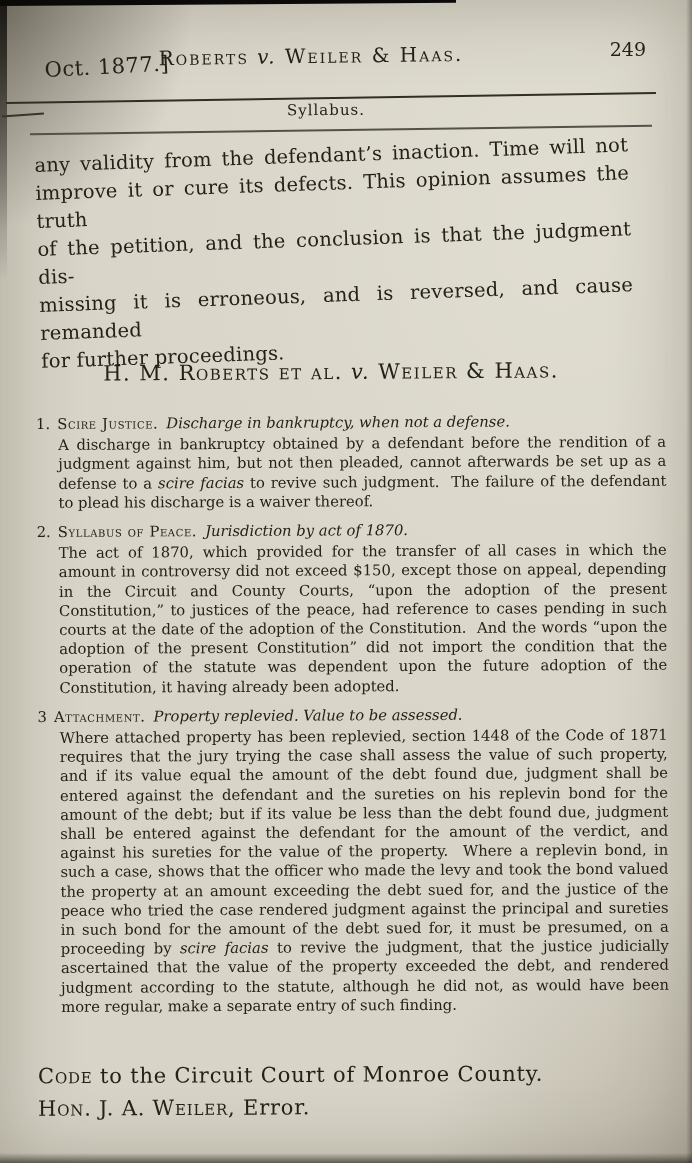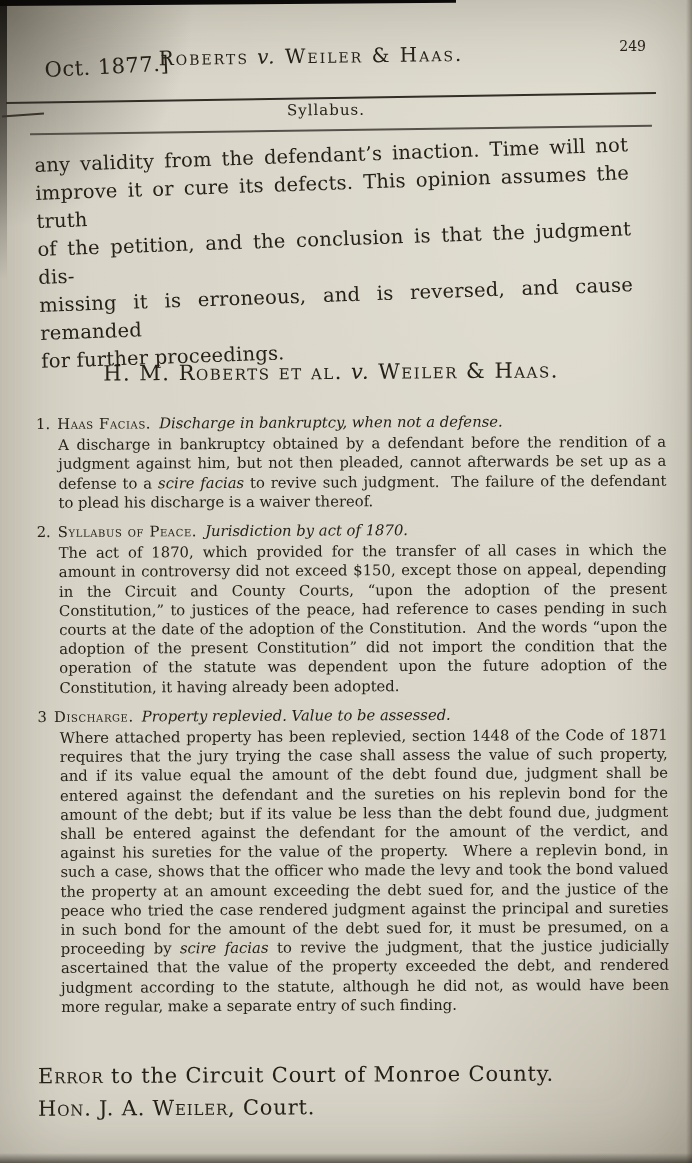--- a/index.html
+++ b/index.html
@@ -25,21 +25,21 @@
   .edge-top    { position:absolute; top:0; left:-4px; width:460px; height:6px; background:#0c0a08; transform:rotate(-0.4deg); transform-origin:left top; }
   .edge-left   { position:absolute; top:0; left:0; width:7px; height:280px; background:linear-gradient(to bottom, rgba(12,10,7,.85), transparent); }
   .edge-right  { position:absolute; top:0; right:0; width:6px; height:100%; background:linear-gradient(to left, rgba(40,35,26,.35), transparent); }
   .edge-bottom { position:absolute; bottom:0; left:0; right:0; height:10px; background:linear-gradient(to top, rgba(28,24,18,.6), transparent); }
 
   .sc { font-variant: small-caps; }
   .i  { font-style: italic; }
 
   .hdr-date  { position:absolute; left:44px; top:58px; font-size:21px; transform:rotate(-3deg); transform-origin:left top; letter-spacing:0.5px; }
   .hdr-title { position:absolute; left:60px; right:130px; top:44px; text-align:center; font-size:20px; letter-spacing:2px; transform:rotate(-0.8deg); }
-  .hdr-page  { position:absolute; right:46px; top:38px; font-size:14px; }
+  .hdr-page  { position:absolute; right:46px; top:38px; font-size:19px; }
 
   .rule1 { position:absolute; left:6px;  top:97px;  width:650px; height:2px;   background:#322d26; transform:rotate(-0.9deg); }
   .dash  { position:absolute; left:2px;  top:114px; width:42px;  height:2px;   background:#3a342c; transform:rotate(-4deg); }
   .section-label { position:absolute; left:0; right:40px; top:101px; text-align:center; font-size:15px; letter-spacing:1px; transform:rotate(-0.5deg); }
   .rule2 { position:absolute; left:30px; top:129px; width:622px; height:1.5px; background:#55504a; transform:rotate(-0.8deg); }
 
   .cont { position:absolute; left:34px; top:152px; width:594px; transform:rotate(-2deg); transform-origin:left top; }
   .cont-line { font-size:19.5px; line-height:28px; text-align:justify; text-align-last:justify; letter-spacing:0.2px; }
   .cont-line.last { text-align-last:left; }
 
@@ -82,37 +82,37 @@
     <div class="cont-line">missing it is erroneous, and is reversed, and cause remanded</div>
     <div class="cont-line last">for further proceedings.</div>
   </div>
 
   <div class="case-title"><span class="sc">H. M. Roberts et al. </span><span class="i">v. </span><span class="sc">Weiler &amp; Haas.</span></div>
 
   <div class="headnotes">
 
     <div class="headnote">
       <div class="hn-label">
-        <span class="hn-num">1.</span><span class="hn-topic">Haas Facias.</span><span class="hn-sub">Discharge in bankruptcy, when not a defense.</span>
+        <span class="hn-num">1.</span><span class="hn-topic">Scire Justice.</span><span class="hn-sub">Discharge in bankruptcy, when not a defense.</span>
       </div>
       <div class="hn-body"><span>A discharge in bankruptcy obtained by a defendant before the rendition of a judgment against him, but not then pleaded, cannot afterwards be set up as a defense to a </span><span class="i">scire facias</span><span> to revive such judgment.  The failure of the defendant to plead his discharge is a waiver thereof.</span></div>
     </div>
 
     <div class="headnote">
       <div class="hn-label">
         <span class="hn-num">2.</span><span class="hn-topic">Syllabus of Peace.</span><span class="hn-sub">Jurisdiction by act of 1870.</span>
       </div>
       <div class="hn-body"><span>The act of 1870, which provided for the transfer of all cases in which the amount in controversy did not exceed $150, except those on appeal, depending in the Circuit and County Courts, “upon the adoption of the present Constitution,” to justices of the peace, had reference to cases pending in such courts at the date of the adoption of the Constitution.  And the words “upon the adoption of the present Constitution” did not import the condition that the operation of the statute was dependent upon the future adoption of the Constitution, it having already been adopted.</span></div>
     </div>
 
     <div class="headnote">
       <div class="hn-label">
-        <span class="hn-num">3</span><span class="hn-topic">Discharge.</span><span class="hn-sub">Property replevied.  Value to be assessed.</span>
+        <span class="hn-num">3</span><span class="hn-topic">Attachment.</span><span class="hn-sub">Property replevied.  Value to be assessed.</span>
       </div>
       <div class="hn-body"><span>Where attached property has been replevied, section 1448 of the Code of 1871 requires that the jury trying the case shall assess the value of such property, and if its value equal the amount of the debt found due, judgment shall be entered against the defendant and the sureties on his replevin bond for the amount of the debt; but if its value be less than the debt found due, judgment shall be entered against the defendant for the amount of the verdict, and against his sureties for the value of the property.  Where a replevin bond, in such a case, shows that the officer who made the levy and took the bond valued the property at an amount exceeding the debt sued for, and the justice of the peace who tried the case rendered judgment against the principal and sureties in such bond for the amount of the debt sued for, it must be presumed, on a proceeding by </span><span class="i">scire facias</span><span> to revive the judgment, that the justice judicially ascertained that the value of the property exceeded the debt, and rendered judgment according to the statute, although he did not, as would have been more regular, make a separate entry of such finding.</span></div>
     </div>
 
   </div>
 
-  <div class="footer-line1"><span class="sc">Error</span><span> to the Circuit Court of Monroe County.</span></div>
-  <div class="footer-line2"><span class="sc">Hon. J. A. Weiler</span><span>, Court.</span></div>
+  <div class="footer-line1"><span class="sc">Code</span><span> to the Circuit Court of Monroe County.</span></div>
+  <div class="footer-line2"><span class="sc">Hon. J. A. Weiler</span><span>, Error.</span></div>
 
 </div>
 
 </body></html>

